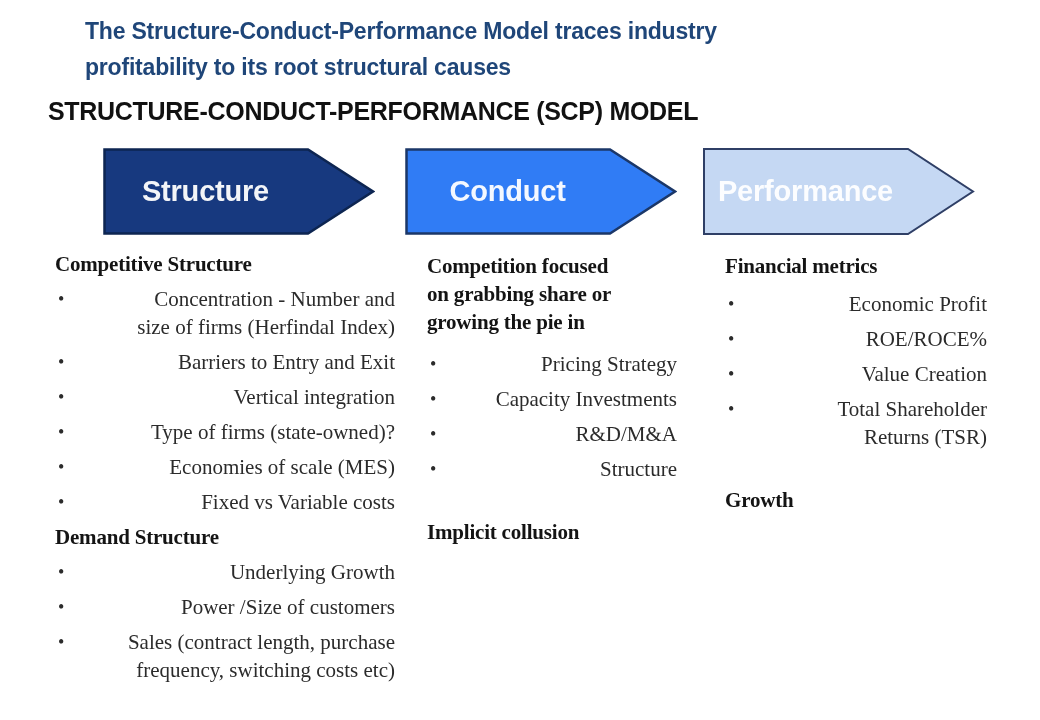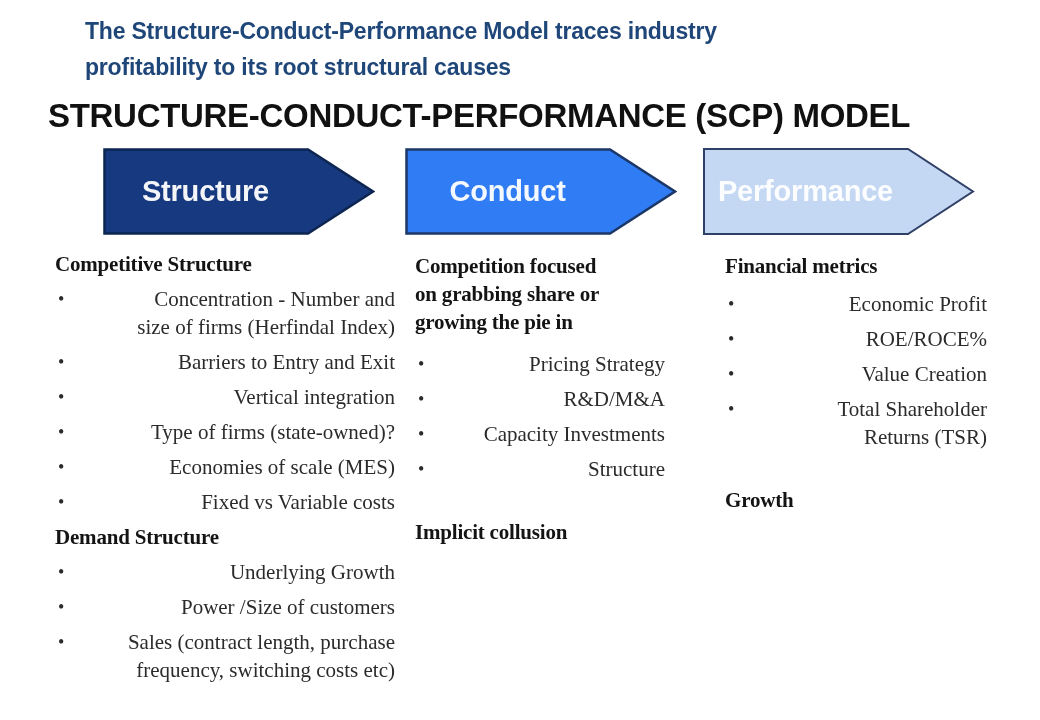--- a/index.html
+++ b/index.html
@@ -10,39 +10,39 @@
     overflow:hidden;
     font-family:"Liberation Sans","DejaVu Sans",sans-serif;
   }
   .slide-title{
     position:absolute;left:85px;top:13px;width:840px;
     font-size:23px;font-weight:bold;line-height:36px;
     white-space:pre-line;letter-spacing:-0.2px;
   }
   .scp-heading{
     position:absolute;left:48px;top:97px;width:900px;
-    font-size:33px;font-weight:bold;color:#111111;
+    font-size:25px;font-weight:bold;color:#111111;
     letter-spacing:-0.3px;
   }
   .arrow{
     position:absolute;top:148px;width:272px;height:108px;
   }
   .arrow svg{position:absolute;left:0;top:0;display:block;}
   .arrow-label{
     position:absolute;left:0;top:0;width:205px;height:87px;
     display:flex;align-items:center;justify-content:center;
     font-size:29px;font-weight:bold;color:rgba(255,255,255,.95);
     letter-spacing:-0.2px;
   }
   .arrow-structure{left:103px;}
   .arrow-conduct{left:405px;}
   .arrow-performance{left:703px;}
   .col{position:absolute;font-size:21px;color:#2b2b2b;}
   .col-structure{left:55px;top:250px;width:340px;}
-  .col-conduct{left:415px;top:252px;width:250px;}
+  .col-conduct{left:427px;top:252px;width:250px;}
   .col-performance{left:725px;top:252px;width:262px;}
   .item{white-space:pre-line;line-height:28px;margin-bottom:7px;font-family:Liberation Serif, serif;}
   .item-header{font-weight:bold;color:#141414;letter-spacing:-0.2px;}
   .col-conduct .item-header:first-child{margin-bottom:14px;}
   .col-performance .item-header:first-child{margin-bottom:10px;}
   .item-bullet{position:relative;padding-left:22px;text-align:right;}
   .item-bullet::before{
     content:"\2022";
     position:absolute;left:3px;top:0;
     font-size:18px;line-height:28px;color:#2b2b2b;
@@ -94,22 +94,22 @@
       <div class="item item-bullet">Power /Size of customers</div>
       <div class="item item-bullet">Sales (contract length, purchase
 frequency, switching costs etc)</div>
     </div>
 
   <div class="col col-conduct">
       <div class="item item-header">Competition focused
 on grabbing share or
 growing the pie in</div>
       <div class="item item-bullet">Pricing Strategy</div>
+      <div class="item item-bullet">Capacity Investments</div>
       <div class="item item-bullet">R&amp;D/M&amp;A</div>
-      <div class="item item-bullet">Capacity Investments</div>
       <div class="item item-bullet">Structure</div>
       <div class="item item-spacer"></div>
       <div class="item item-header">Implicit collusion</div>
     </div>
 
   <div class="col col-performance">
       <div class="item item-header">Financial metrics</div>
       <div class="item item-bullet">Economic Profit</div>
       <div class="item item-bullet">ROE/ROCE%</div>
       <div class="item item-bullet">Value Creation</div>

